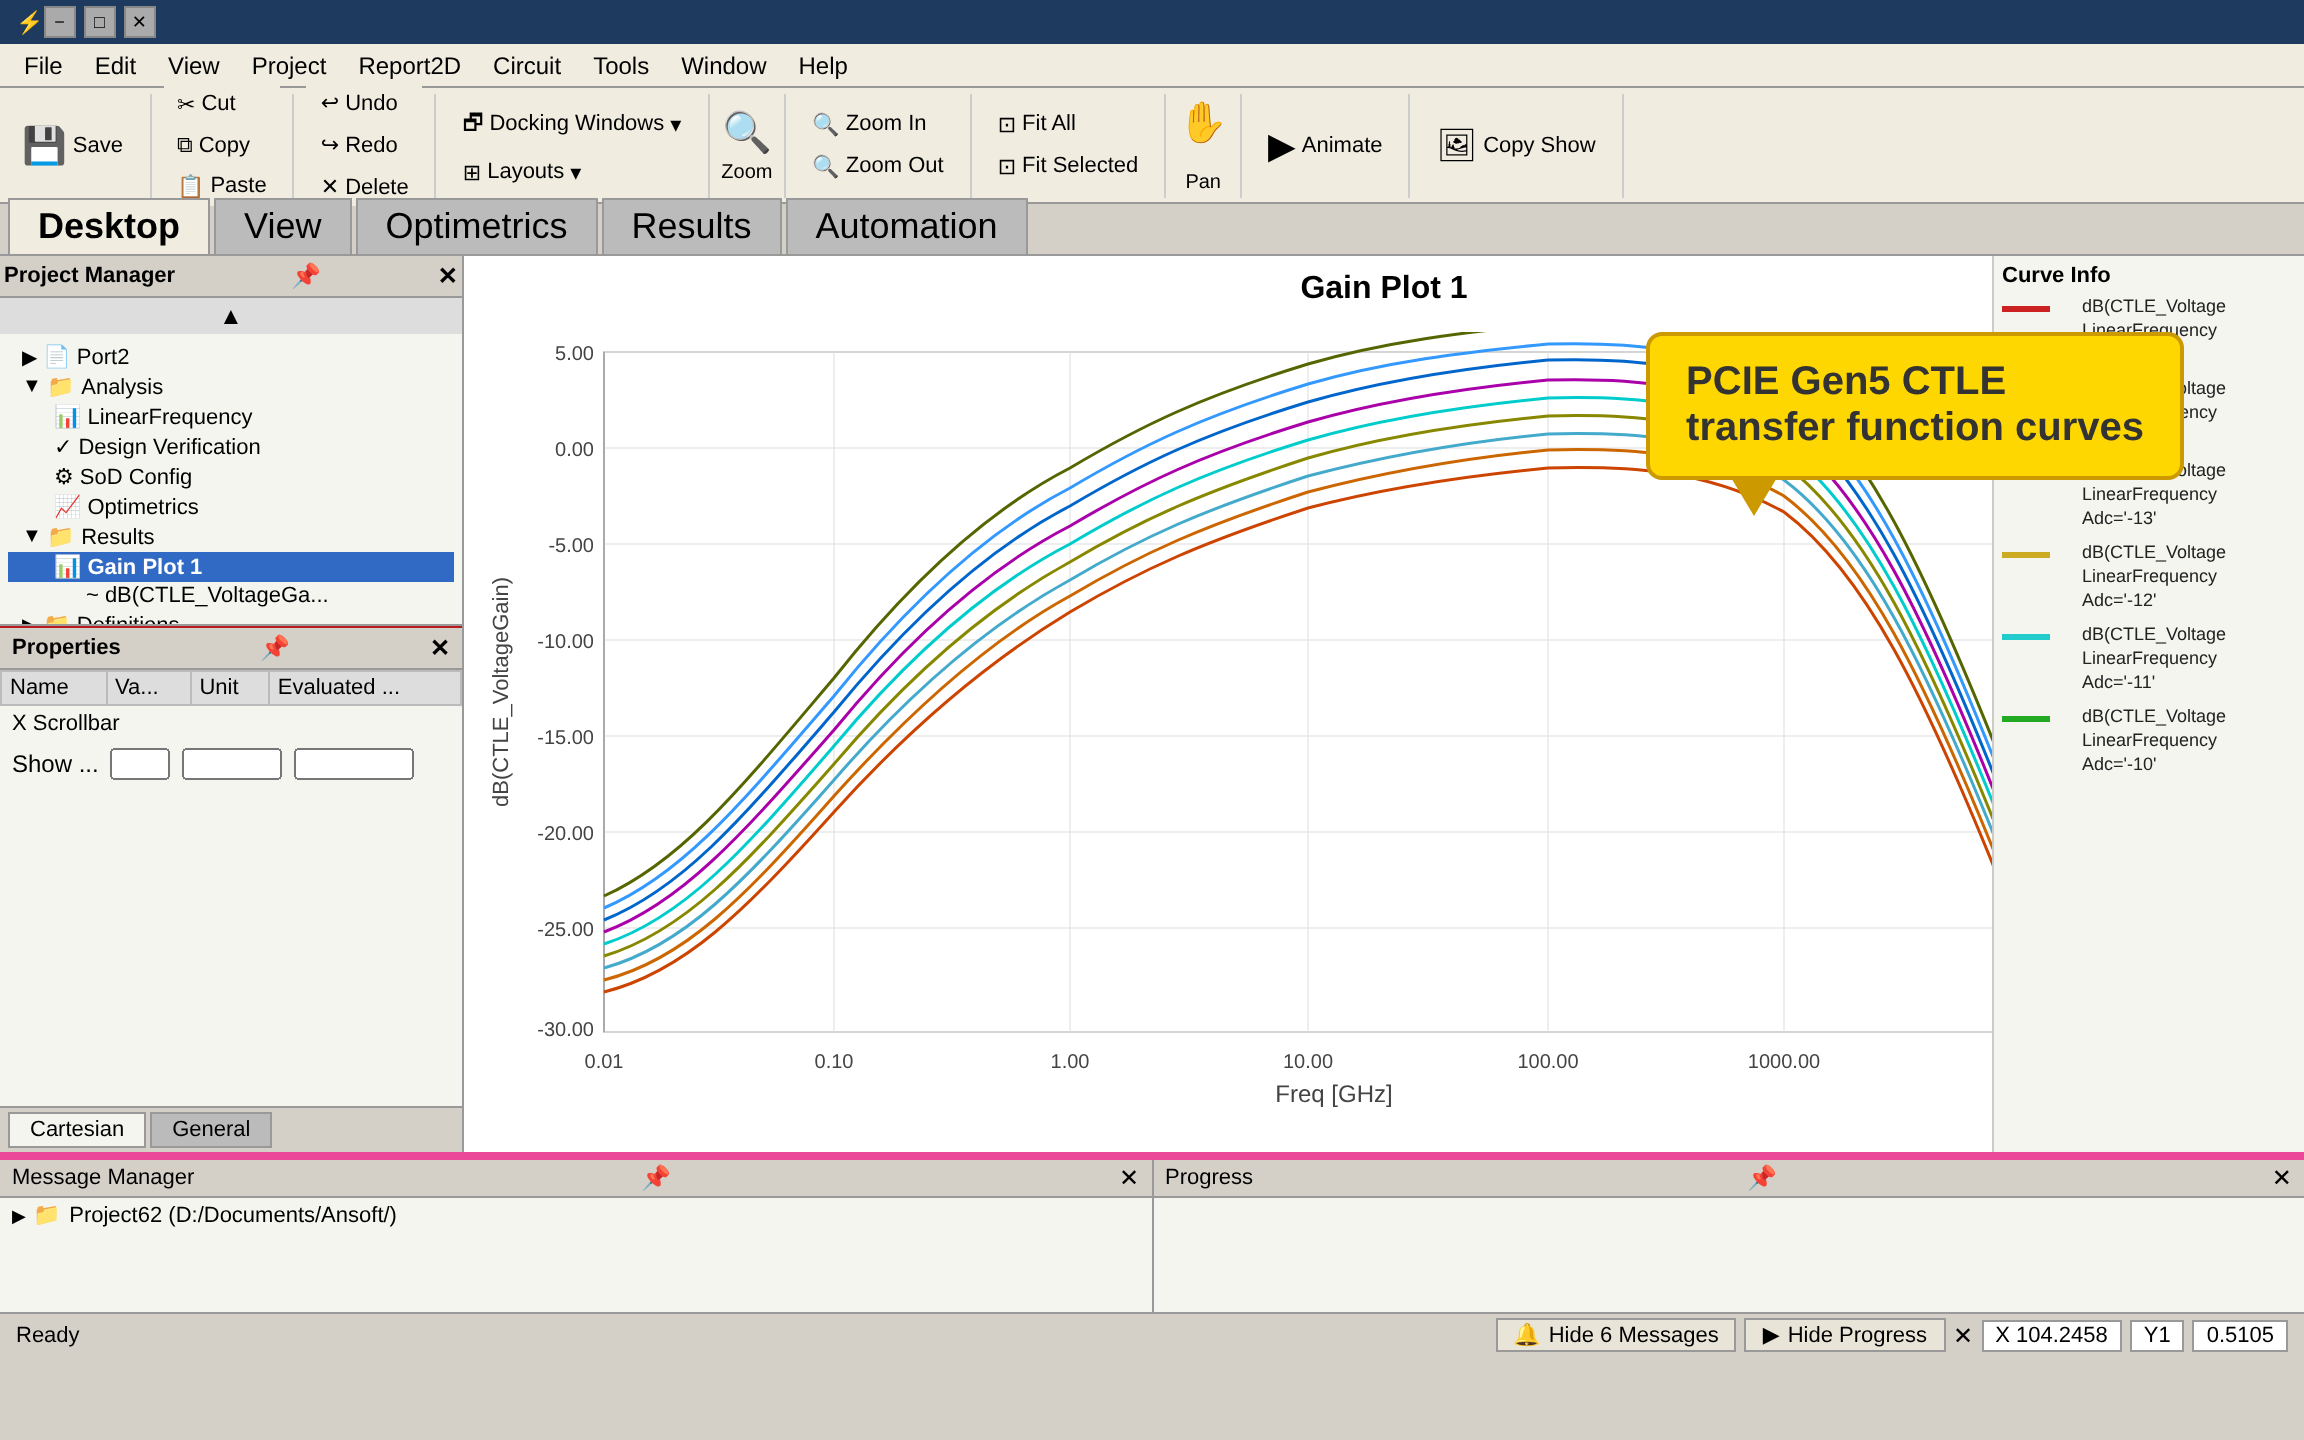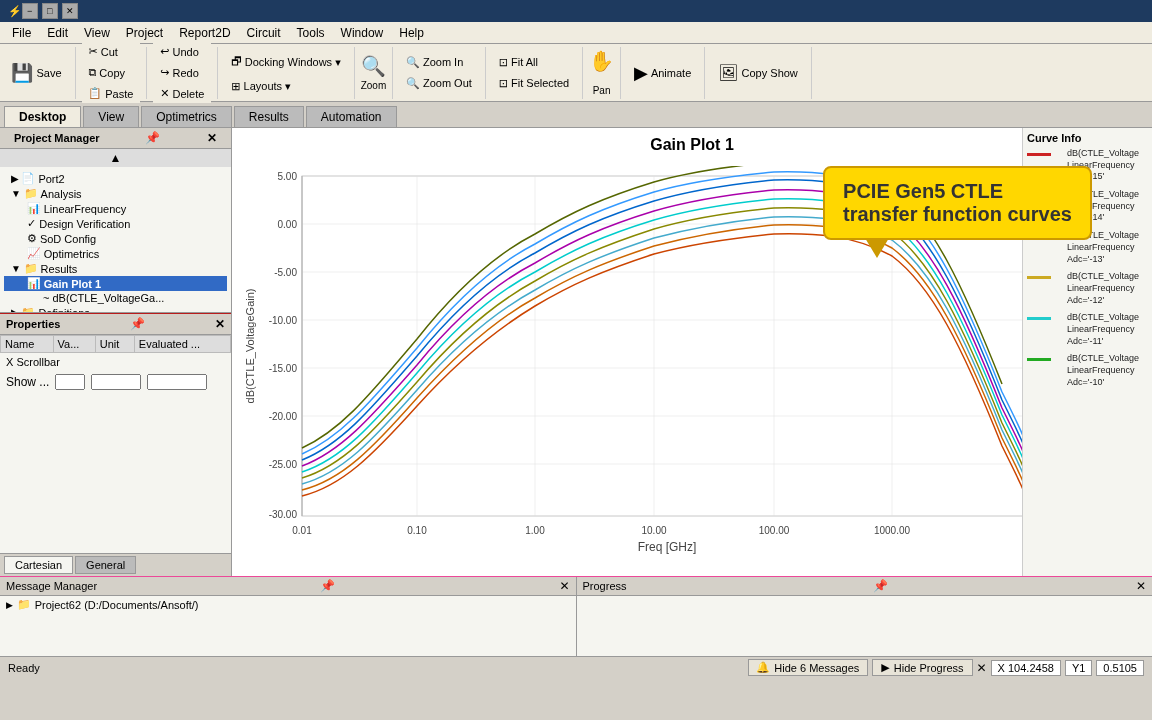--- a/index.html
+++ b/index.html
@@ -15,58 +15,58 @@
     #menubar { background: #f0ece0; height: 22px; display: flex; align-items: center; padding: 0 4px; border-bottom: 1px solid #999; }
     .menu-item { padding: 2px 8px; font-size: 12px; cursor: pointer; }
 
     
     #toolbar { background: #f0ece0; height: 58px; display: flex; align-items: center; padding: 2px 4px; border-bottom: 1px solid #999; gap: 4px; }
     .toolbar-group { display: flex; flex-direction: column; gap: 2px; border-right: 1px solid #ccc; padding-right: 6px; margin-right: 2px; height: 52px; justify-content: center; }
     .toolbar-btn { display: flex; align-items: center; gap: 3px; padding: 2px 6px; background: #f0ece0; border: 1px solid transparent; cursor: pointer; font-size: 11px; white-space: nowrap; }
 
     
     #tabbar { background: #d4d0c8; height: 26px; display: flex; align-items: flex-end; padding: 0 4px; border-bottom: 1px solid #999; }
-    .tab { padding: 3px 14px; background: #bbb; border: 1px solid #999; border-bottom: none; cursor: pointer; font-size: 12px; margin-right: 2px; }
+    .tab { padding: 3px 14px; background: #bbb; border: 1px solid #999; border-bottom: none; cursor: pointer; font-size: 18px; margin-right: 2px; }
     .tab.active { background: #f0ece0; font-weight: bold; }
 
     
     #main { display: flex; height: calc(720px - 22px - 22px - 58px - 26px - 30px - 80px); }
 
     
     #left-panel { width: 232px; display: flex; flex-direction: column; border-right: 1px solid #999; background: #f5f5f0; }
     #project-manager { flex: 1; overflow: hidden; border-bottom: 1px solid #999; }
-    #pm-header { background: #d4d0c8; padding: 3px 14px; font-weight: bold; font-size: 11px; display: flex; justify-content: space-between; align-items: center; border-bottom: 1px solid #999; }
+    #pm-header { background: #d4d0c8; padding: 3px 2px; font-weight: bold; font-size: 11px; display: flex; justify-content: space-between; align-items: center; border-bottom: 1px solid #999; }
     #pm-tree { padding: 4px; overflow: auto; height: calc(100% - 24px); }
     .tree-item { padding: 1px 0; cursor: pointer; display: flex; align-items: center; gap: 3px; font-size: 11px; }
     .tree-item.selected { background: #316ac5; color: white; }
     .tree-indent { width: 16px; flex-shrink: 0; }
     .tree-icon { font-size: 10px; }
     #properties-panel { height: 240px; border-top: 1px solid #b91c1c; }
     #props-header { background: #d4d0c8; padding: 3px 6px; font-weight: bold; font-size: 11px; display: flex; justify-content: space-between; align-items: center; border-bottom: 1px solid #999; }
     .props-table { width: 100%; border-collapse: collapse; font-size: 11px; }
     .props-table th { background: #ddd; border: 1px solid #bbb; padding: 2px 4px; text-align: left; font-weight: normal; }
     .props-row { padding: 3px 6px; font-size: 11px; }
     #tabs-bottom { display: flex; padding: 2px 4px; background: #d4d0c8; border-top: 1px solid #999; }
     .bottom-tab { padding: 2px 10px; background: #bbb; border: 1px solid #999; cursor: pointer; font-size: 11px; margin-right: 2px; }
     .bottom-tab.active { background: #f5f5f0; }
 
     
     #plot-area { flex: 1; background: white; position: relative; overflow: hidden; }
     #plot-title { text-align: center; font-size: 16px; font-weight: bold; padding: 8px 0 4px 0; }
     #plot-subtitle { position: absolute; top: 8px; right: 80px; font-size: 13px; color: #444; }
     #ansys-logo { position: absolute; top: 8px; right: 8px; font-size: 16px; font-weight: bold; color: #ffaa00; }
-    #curve-panel { position: absolute; top: 0; right: 0; width: 130px; background: #f5f5f0; border-left: 1px solid #ccc; height: 100%; overflow-y: auto; padding: 4px; font-size: 10px; }
+    #curve-panel { position: absolute; top: 0; right: 0; width: 156px; background: #f5f5f0; border-left: 1px solid #ccc; height: 100%; overflow-y: auto; padding: 4px; font-size: 10px; }
     #curve-panel-title { font-weight: bold; font-size: 11px; margin-bottom: 4px; }
     .curve-entry { margin-bottom: 6px; display: flex; gap: 16px; align-items: flex-start; }
     .curve-line { width: 24px; height: 3px; margin-top: 5px; flex-shrink: 0; }
     .curve-text { font-size: 9px; line-height: 1.3; color: #222; }
     svg#chart { display: block; }
 
     
-    #bottom-panels { display: flex; height: 80px; border-top: 1px solid #ec4899; }
+    #bottom-panels { display: flex; height: 80px; border-top: 4px solid #ec4899; }
     #message-panel { flex: 1; background: #f5f5f0; border-right: 1px solid #999; overflow: hidden; }
     #msg-header { background: #d4d0c8; padding: 2px 6px; font-size: 11px; display: flex; justify-content: space-between; align-items: center; border-bottom: 1px solid #999; }
     #progress-panel { flex: 1; background: #f5f5f0; }
     #prog-header { background: #d4d0c8; padding: 2px 6px; font-size: 11px; display: flex; justify-content: space-between; align-items: center; border-bottom: 1px solid #999; }
     .msg-item { display: flex; align-items: center; gap: 4px; padding: 2px 6px; font-size: 11px; }
     .expand-icon { font-size: 9px; cursor: pointer; }
 
     
     #statusbar { height: 22px; background: #d4d0c8; display: flex; align-items: center; padding: 0 8px; border-top: 1px solid #999; justify-content: space-between; }
     .status-left { font-size: 11px; }

